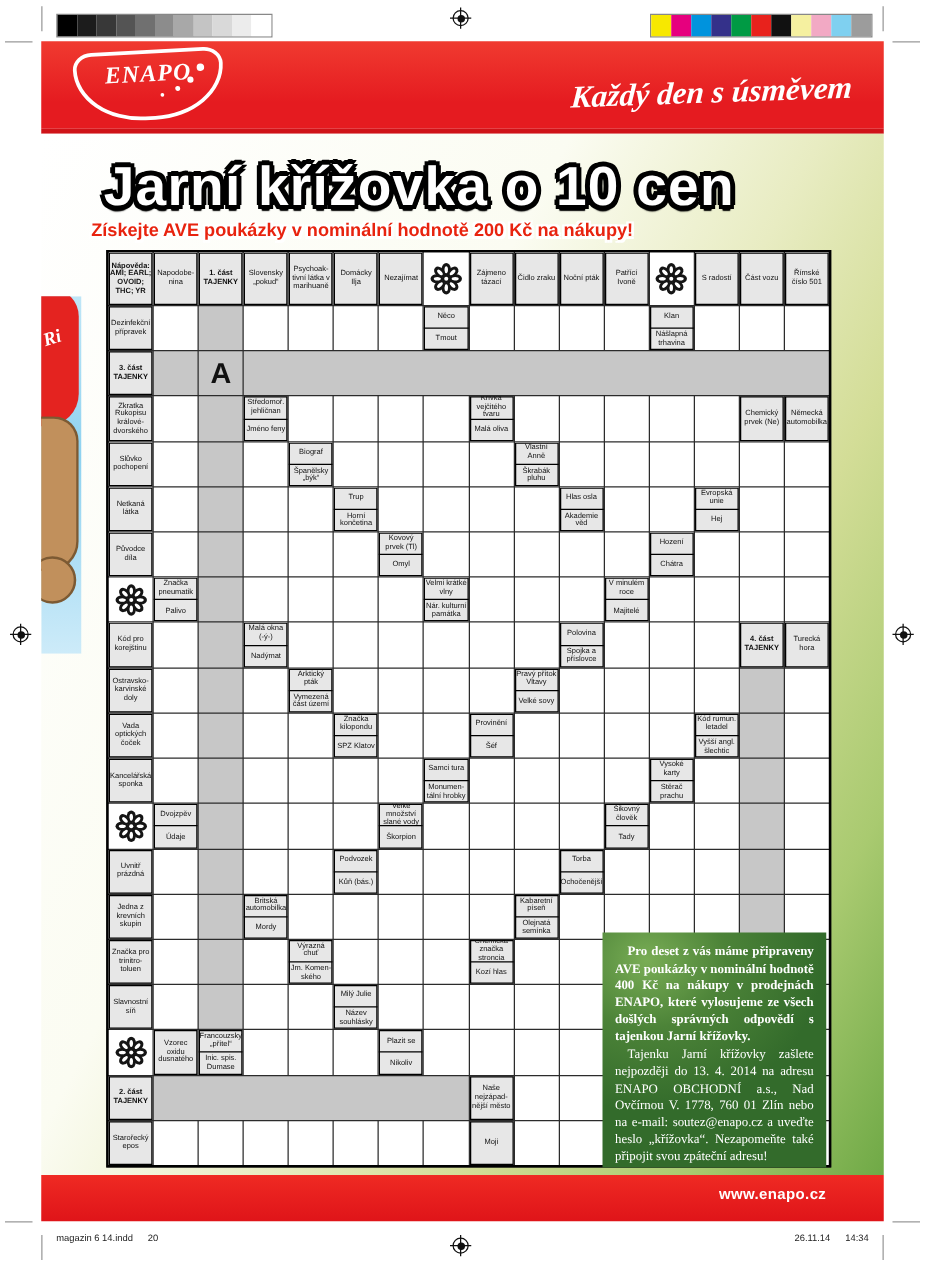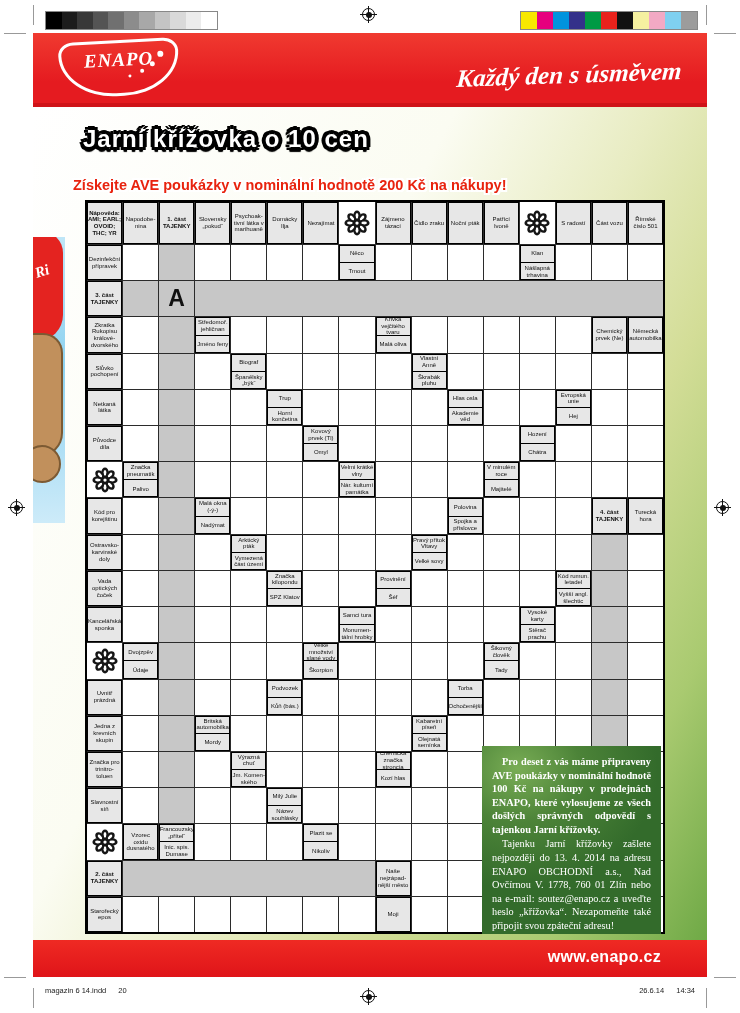--- a/index.html
+++ b/index.html
@@ -21,21 +21,21 @@
   .page{position:absolute;left:33px;top:33px;width:674px;height:944px;background:#fff;}
   .hdr-red{position:absolute;left:0;top:0;width:674px;height:74px;background:linear-gradient(#f03a30,#e51b20 70%);border-bottom:4px solid #cf1318;box-sizing:border-box;}
   .logo{position:absolute;left:26px;top:7px;width:120px;height:56px;border:3px solid #fff;border-radius:30px 30px 110px 110px / 26px 26px 84px 84px;transform:rotate(-3deg);box-sizing:border-box;}
   .logo span{position:absolute;left:0;right:0;top:6px;text-align:center;color:#fff;font-weight:bold;font-style:italic;font-size:19px;letter-spacing:1px;font-family:"Liberation Serif",serif;}
   .logo .dot{position:absolute;border-radius:50%;background:#fff;}
   .slogan{position:absolute;right:26px;top:28px;color:#fff;font-size:25px;font-weight:bold;font-style:italic;font-family:"Liberation Serif",serif;transform:skewX(-6deg) rotate(-2deg);}
 
   .content{position:absolute;left:0;top:74px;width:674px;height:833px;
     background:linear-gradient(118deg,#ffffff 0%,#fbfcf2 38%,#e8ecc2 56%,#d3dd97 70%,#a9ca70 86%,#6fa946 100%);}
 
-  .title{position:absolute;left:50px;top:18px;color:#fff;font-weight:bold;font-size:24px;letter-spacing:1px;
+  .title{position:absolute;left:50px;top:18px;color:#fff;font-weight:bold;font-size:44px;letter-spacing:1px;
     text-shadow:-3px -3px 0 #000,3px -3px 0 #000,-3px 3px 0 #000,3px 3px 0 #000,-4px 0 0 #000,4px 0 0 #000,0 -4px 0 #000,0 4px 0 #000,0 5px 1px #000;}
   .subtitle{position:absolute;left:40px;top:70px;color:#e8230f;font-weight:bold;font-size:14.5px;
     text-shadow:-2px -2px 0 #fff,2px -2px 0 #fff,-2px 2px 0 #fff,2px 2px 0 #fff,-2px 0 0 #fff,2px 0 0 #fff,0 -2px 0 #fff,0 2px 0 #fff;}
 
   
   .mascot{position:absolute;left:0;top:130px;width:52px;height:286px;overflow:hidden;}
   .mascot .sky{position:absolute;left:0;top:0;width:32px;height:100%;background:linear-gradient(#bfe6f7 0%,#8ed2f0 45%,#cdebf9 100%);}
   .mascot .shirt{position:absolute;left:-18px;top:-6px;width:48px;height:110px;background:#e42320;border-radius:0 22px 26px 0;}
   .mascot .arm{position:absolute;left:-14px;top:96px;width:42px;height:120px;background:#c1905c;border-radius:0 20px 24px 0;border:2px solid #7c5a33;border-left:none;}
   .mascot .paw{position:absolute;left:-10px;top:208px;width:34px;height:34px;background:#c1905c;border-radius:50%;border:2px solid #7c5a33;}
@@ -55,21 +55,21 @@
 
   
   .contest{position:absolute;left:449px;top:639px;width:179px;height:188px;z-index:2;box-sizing:border-box;
     background:radial-gradient(140px 120px at 20% 12%,#79ad55 0%,#4c8338 45%,#336b2b 100%);
     color:#fff;font-family:"Liberation Serif",serif;font-size:10.3px;line-height:1.32;text-align:justify;padding:9px 10px 6px 10px;}
   .contest p{margin:0;}
   .contest .p1{font-weight:bold;text-indent:10px;}
   .contest .p2{text-indent:10px;margin-top:1px;}
 
   .ftr-red{position:absolute;left:0;top:907px;width:674px;height:37px;background:linear-gradient(#ef2a23,#df1419);}
-  .website{position:absolute;right:46px;top:8px;color:#fff;font-weight:bold;font-size:16px;letter-spacing:0.3px;}
+  .website{position:absolute;right:46px;top:8px;color:#fff;font-weight:bold;font-size:12px;letter-spacing:0.3px;}
 
   .print-footer{position:absolute;left:45px;right:45px;top:986px;display:flex;justify-content:space-between;font-size:7.5px;color:#222;}
   .print-footer .grp{display:flex;gap:12px;text-align:right;}
 </style>
 </head>
 <body>
 
 <div class="graybar">
     <div style="background: rgb(0, 0, 0);"></div>
     <div style="background: rgb(28, 28, 28);"></div>
@@ -725,32 +725,32 @@
         <div class="cell empty"></div>
         <div class="cell empty"></div>
         <div class="cell empty"></div>
         <div class="cell empty"></div>
         <div class="cell empty"></div>
         <div class="cell empty"></div>
         <div class="cell empty"></div>
       </div>
 
     <div class="contest">
-      <p class="p1">Pro deset z vás máme připraveny AVE poukázky v nominální hodnotě 100 Kč na nákupy v prodejnách ENAPO, které vylosujeme ze všech došlých správných odpovědí s tajenkou Jarní křížovky.</p>
+      <p class="p1">Pro deset z vás máme připraveny AVE poukázky v nominální hodnotě 400 Kč na nákupy v prodejnách ENAPO, které vylosujeme ze všech došlých správných odpovědí s tajenkou Jarní křížovky.</p>
       <p class="p2">Tajenku Jarní křížovky zašlete nejpozději do 13. 4. 2014 na adresu ENAPO OBCHODNÍ a.s., Nad Ovčírnou V. 1778, 760 01 Zlín nebo na e-mail: soutez@enapo.cz a uveďte heslo „křížovka“. Nezapomeňte také připojit svou zpáteční adresu!</p>
     </div>
   </div>
 
   <div class="ftr-red">
     <div class="website">www.enapo.cz</div>
   </div>
 </div>
 
 <div class="print-footer">
   <div class="grp">
     <span>magazin 6 14.indd</span>
     <span>20</span>
   </div>
   <div class="grp">
-    <span>26.6.14</span>
+    <span>26.11.14</span>
     <span>14:34</span>
   </div>
 </div>
 
 </body></html>

